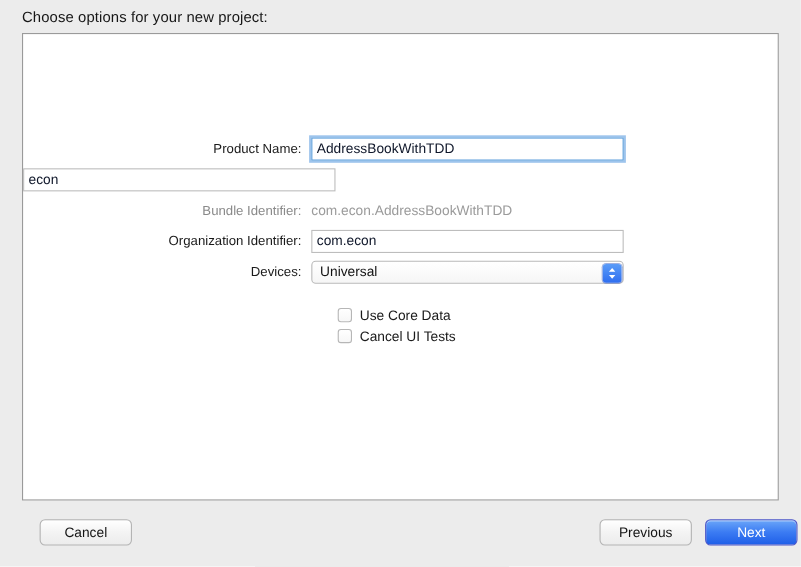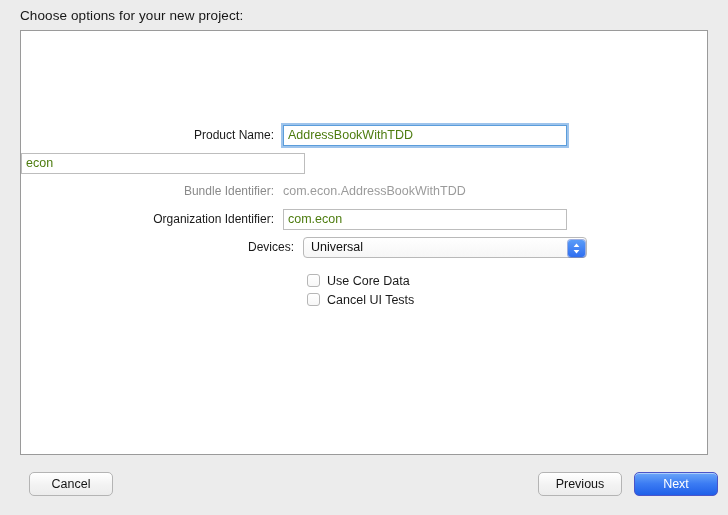--- a/index.html
+++ b/index.html
@@ -45,21 +45,21 @@
     left: 0;
     top: 90px;
     width: 688px;
   }
   .row {
     display: flex;
     align-items: center;
     height: 28px;
     margin-bottom: 0px;
   }
-  .row.gap-after { margin-bottom: 2px; padding-left: 20px; }
+  .row.gap-after { margin-bottom: 8px; }
 
   .label {
     width: 262px;
     text-align: right;
     padding-right: 9px;
     font-size: 12px;
     color: #1a1a1a;
     box-sizing: border-box;
     white-space: nowrap;
   }
@@ -69,21 +69,21 @@
 
   
   .textfield {
     width: 284px;
     height: 21px;
     box-sizing: border-box;
     border: 1px solid #bdbdbd;
     background: #ffffff;
     font-family: "Liberation Sans", sans-serif;
     font-size: 12.5px;
-    color: #4d7c0f;
+    color: #0f172a;
     padding: 0 4px;
     line-height: 19px;
     outline: none;
     border-radius: 0;
   }
   .textfield.focused {
     width: 284px;
     height: 21px;
     border: 1px solid #5b9ddb;
     box-shadow: 0 0 0 2px rgba(106,165,226,0.65);
@@ -167,21 +167,21 @@
   }
   .cbox svg { display: block; }
   .cb-label {
     font-size: 12.5px;
     color: #1a1a1a;
     white-space: nowrap;
     text-align: right;
   }
 
   
-  .btnbar { position: absolute; left: 9px; top: 472px; width: 596px; height: 26px; }
+  .btnbar { position: absolute; left: 16px; top: 472px; width: 596px; height: 26px; }
   .btn {
     position: absolute;
     height: 24px;
     box-sizing: border-box;
     border: 1px solid #b4b4b4;
     border-radius: 5px;
     background: linear-gradient(to bottom,#ffffff 0%, #f3f3f3 52%, #ececec 100%);
     font-family: "Liberation Sans", sans-serif;
     font-size: 12.5px;
     color: #141414;

